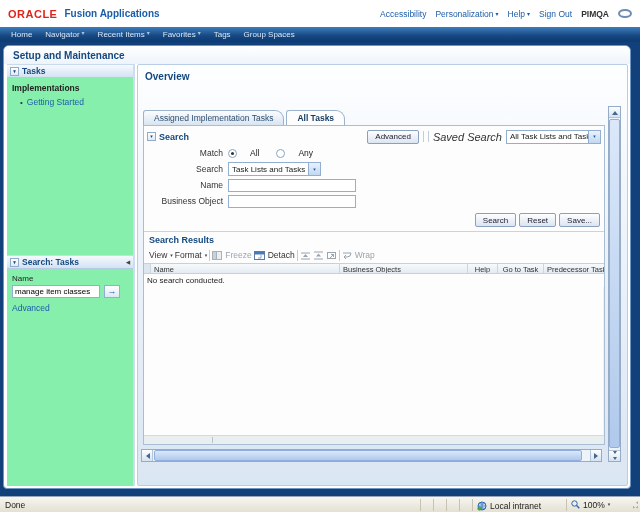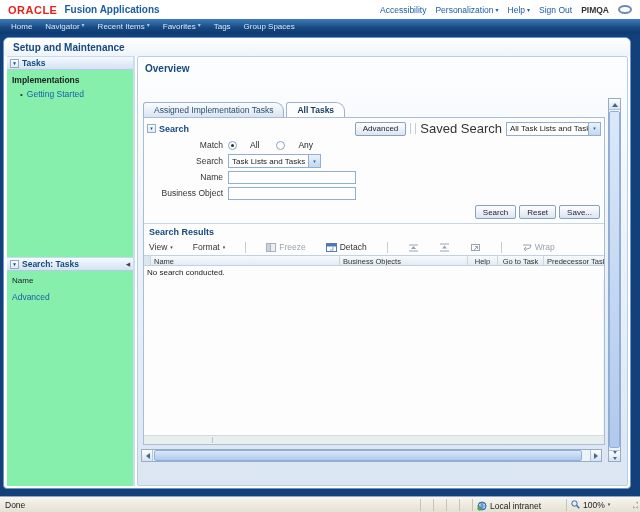--- a/index.html
+++ b/index.html
@@ -1,21 +1,21 @@
 <!DOCTYPE html>
 <html><head>
 <meta charset="utf-8">
 <style>
   * { margin:0; padding:0; box-sizing:border-box; }
   html,body { width:640px; height:512px; overflow:hidden; }
   body { font-family:"Liberation Sans", sans-serif; font-size:9px; color:#222; }
   .app { width:640px; height:512px; display:flex; flex-direction:column; background:#12407a; }
 
   
-  .ghdr { height:19px; background:#fff; display:flex; align-items:center; padding:0 8px; flex:none; }
+  .ghdr { height:27px; background:#fff; display:flex; align-items:center; padding:0 8px; flex:none; }
   .logo { color:#e2231a; font-weight:bold; font-size:11px; letter-spacing:0.5px; }
   .app-name { color:#1c5da8; font-weight:bold; font-size:10px; margin-left:7px; }
   .ghdr-right { margin-left:auto; display:flex; align-items:center; gap:9px; font-size:8.5px; }
   .ghdr-right a { color:#1c5da8; text-decoration:none; cursor:pointer; }
   .menu-link { display:inline-flex; align-items:center; gap:2px; cursor:pointer; }
   .caret { color:#1c5da8; font-size:6px; line-height:1; }
   .user { font-weight:bold; color:#333; }
   .presence { width:14px; height:9px; border:2px solid #6d8cb4; border-radius:50%; display:inline-block; }
 
   
@@ -64,41 +64,41 @@
     background:#fdfdfe; display:flex; flex-direction:column; overflow:hidden; }
 
   
   .search-section { flex:none; padding:2px 3px 3px; }
   .search-head { display:flex; align-items:center; height:17px; gap:3px; }
   .sec-title { font-size:9px; font-weight:bold; color:#15497f; }
   .head-right { margin-left:auto; display:flex; align-items:center; gap:4px; }
   .btn { height:14px; font-size:8px; font-family:"Liberation Sans", sans-serif; padding:0 7px; color:#223;
     background:linear-gradient(#fefeff,#dbe5f1); border:1px solid #89a1bd; border-radius:2px; cursor:pointer; }
   .vsep { width:1px; height:11px; background:#c3cdd8; }
-  .lbl8 { font-size:13px; color:#333; }
+  .lbl8 { font-size:11px; color:#333;font-style:italic; }
   .combo { display:flex; align-items:center; height:14px; border:1px solid #93aed0; background:#fff; cursor:pointer; }
   .combo-val { font-size:8px; padding:0 3px; white-space:nowrap; overflow:hidden; }
   .combo-btn { width:12px; height:100%; margin-left:auto; flex:none; border-left:1px solid #93aed0;
     background:linear-gradient(#e9f2fc,#c2d8f0); display:flex; align-items:center; justify-content:center; }
   .combo-ch { font-size:5px; color:#1c5fa8; line-height:1; }
   .w95 { width:95px; } .w93 { width:93px; }
   .form { padding-left:14px; margin-top:1px; }
   .frow { display:flex; align-items:center; margin-bottom:2px; height:14px; }
   .flabel { width:62px; text-align:right; margin-right:5px; font-size:8.5px; color:#333; flex:none; }
   .radios { display:flex; align-items:center; gap:13px; }
   .radio { width:9px; height:9px; border:1px solid #8aa4c1; border-radius:50%; background:#fff; position:relative; cursor:pointer; }
   .radio.checked::after { content:""; position:absolute; left:2px; top:2px; width:3px; height:3px; border-radius:50%; background:#333; }
   .rlabel { font-size:8.5px; margin-right:4px; }
   .tin { width:128px; height:13px; border:1px solid #93aed0; font-size:8px; padding:0 2px; font-family:"Liberation Sans", sans-serif; }
   .search-buttons { display:flex; justify-content:flex-end; gap:3px; padding:3px 1px 1px; }
 
   
   .results-section { flex:1; display:flex; flex-direction:column; border-top:1px solid #c7d4e2; min-height:0; }
   .results-title { padding:3px 5px 2px; font-size:9px; font-weight:bold; color:#15497f; }
-  .toolbar { display:flex; align-items:center; height:16px; padding:0 5px; gap:20px; font-size:8.5px; color:#333; }
+  .toolbar { display:flex; align-items:center; height:16px; padding:0 5px; gap:2px; font-size:8.5px; color:#333; }
   .tb-item { display:inline-flex; align-items:center; gap:3px; cursor:pointer; }
   .tb-item.disabled { color:#9aa4ae; cursor:default;align-items:center; }
   .tb-caret { font-size:5px; color:#445; line-height:1; }
   .tb-ic { display:inline-block; }
   .grid-header { display:flex; height:11px; flex:none; background:linear-gradient(#f7fafc,#e3ebf3);
     border-top:1px solid #c3d1e0; border-bottom:1px solid #c3d1e0; font-size:7.5px; color:#333; }
   .ch { padding:1px 3px; border-right:1px solid #c9d6e4; white-space:nowrap; overflow:hidden; }
   .ch.rowhdr { width:7px; padding:0; background:#dde6ef; flex:none; }
   .ch.name { flex:1; }
   .ch.bo { width:128px; flex:none; }
@@ -214,20 +214,24 @@
           <div class="spacer1"></div>
           <div class="panel-header">
             <span class="disc">
                 <span class="disc-ch">▾</span>
               </span>
             <span>Search: Tasks</span>
             <span class="collapse-arrow">◀</span>
           </div>
           <div class="st-body">
             <span class="lbl">Name</span>
+            <div class="st-row">
+              <input class="tin-sm" type="text" value="manage item classes" style="">
+              <button class="go-btn"><span>→</span></button>
+            </div>
             <a class="adv">Advanced</a>
           </div>
           <div class="spacer2"></div>
         </aside>
 
         <section class="main">
           <div class="overview-title">Overview</div>
 
           <div class="tabs">
             <div class="tab">Assigned Implementation Tasks</div>

